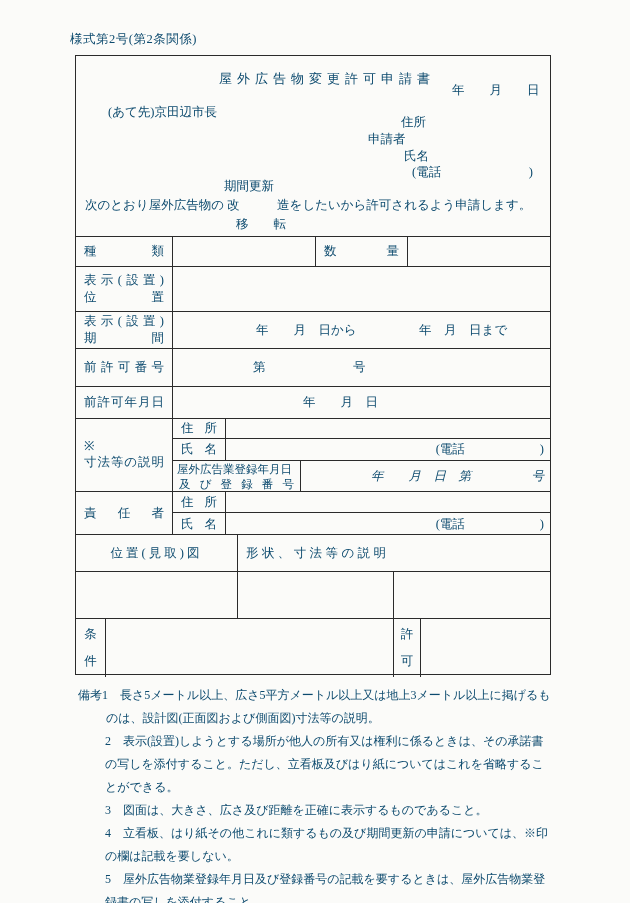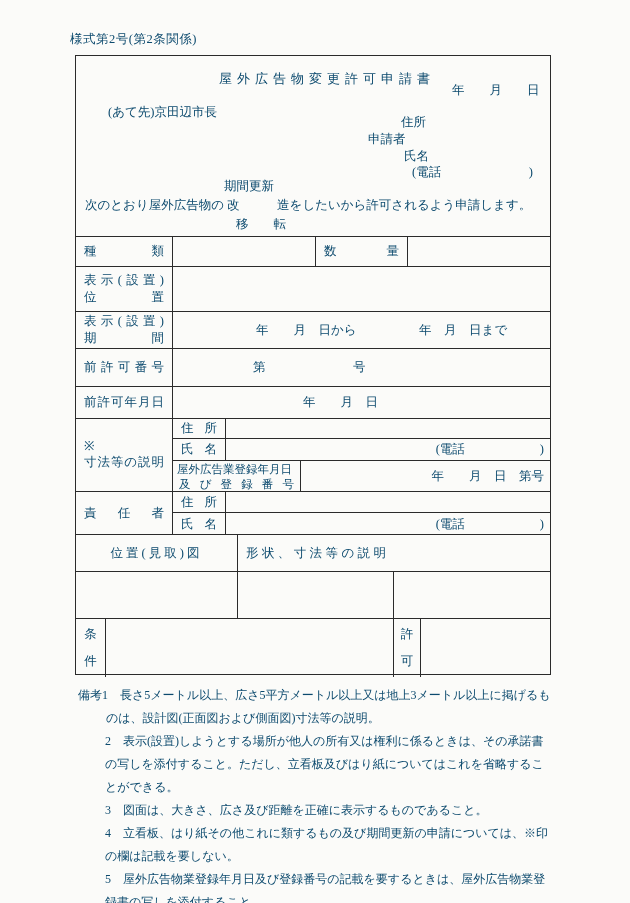--- a/index.html
+++ b/index.html
@@ -52,21 +52,21 @@
   .cell.colc { flex-direction: column; justify-content: center; align-items: flex-start; }
   .flex1 { flex: 1; }
   .jtext {
     width: 100%; padding: 0 8px;
     text-align: justify; text-align-last: justify; text-justify: inter-character;
   }
   .subcol { flex: 1; display: flex; flex-direction: column; }
   .subrow { display: flex; border-bottom: 1px solid #2b2b2b; flex: none; }
   .subrow.last { border-bottom: none; }
   .phone { justify-content: flex-end; padding-right: 6px; }
-  .sb { justify-content: flex-end; }
+  .sb { justify-content: space-between; font-style: italic; }
   .ctext { width: 100%; text-align: center; letter-spacing: 3px; }
   .small { font-size: 11.5px; }
   .vcell { flex-direction: column; justify-content: space-between; align-items: center; padding: 7px 0; }
   .mark { padding: 0 8px; line-height: 15px; }
 
   
   .notes {
     position: absolute; left: 78px; top: 684px; width: 476px;
     font-size: 12px; line-height: 23px;
   }

